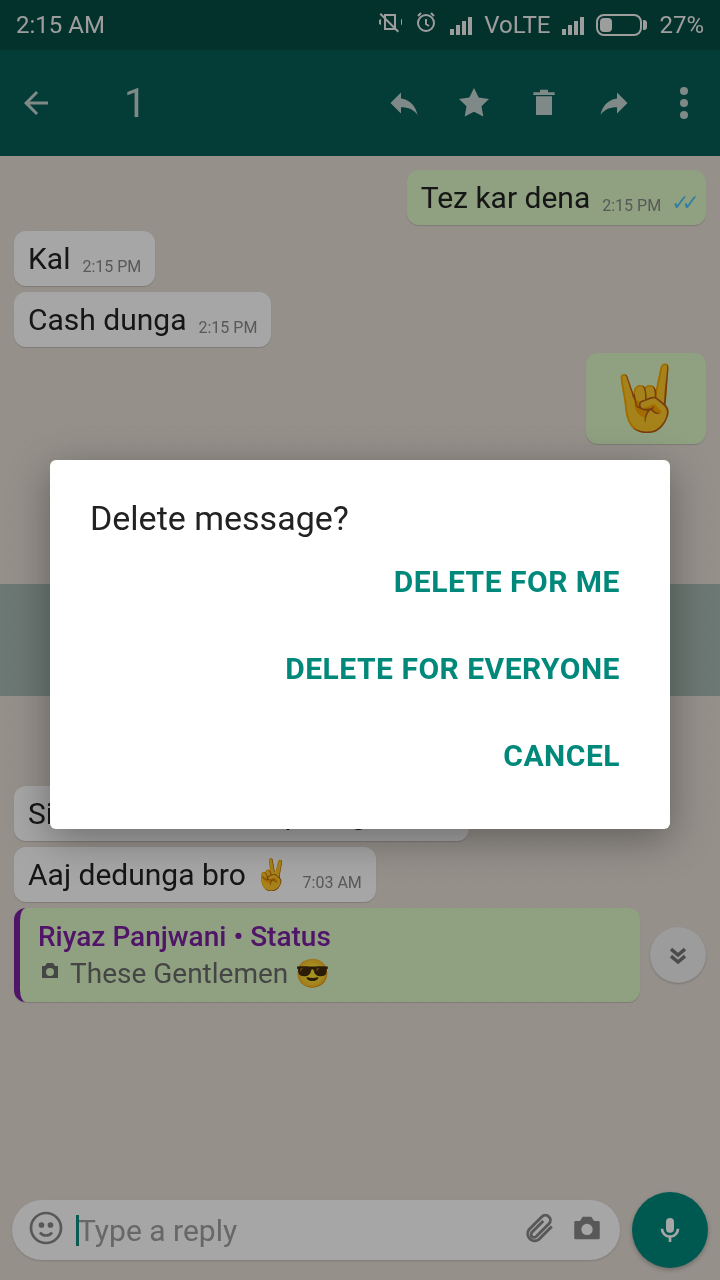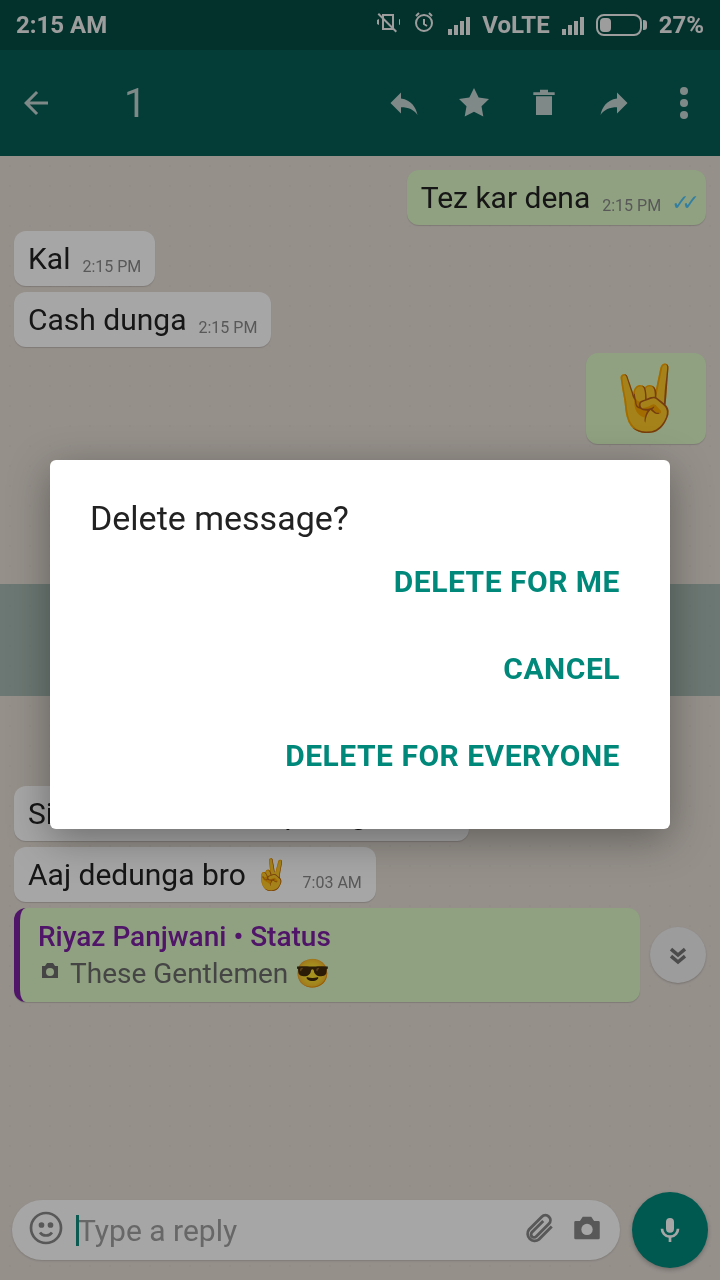--- a/index.html
+++ b/index.html
@@ -7,21 +7,21 @@
 body { position: relative; background: #e5ddd5; }
 
 .statusbar {
   height: 50px;
   background: #054d44;
   color: #f2f2f2;
   display: flex;
   align-items: center;
   padding: 0 16px;
   font-size: 24px;
-  font-weight: 700;
+  font-weight: 400;
 }
 .statusbar .spacer { flex: 1; }
 .statusbar .right { display: flex; align-items: center; gap: 12px; }
 .statusbar .sig { display: inline-flex; align-items: flex-end; gap: 2px; height: 20px; }
 .statusbar .sig span { width: 4px; background: #f2f2f2; }
 .statusbar .sig span:nth-child(1){height:6px}
 .statusbar .sig span:nth-child(2){height:10px}
 .statusbar .sig span:nth-child(3){height:14px}
 .statusbar .sig span:nth-child(4){height:18px}
 .battery { display: inline-flex; align-items: center; }
@@ -346,15 +346,15 @@
     <svg width="32" height="32" viewBox="0 0 24 24" fill="#fff">
         <path d="M12 14a3 3 0 003-3V6a3 3 0 00-6 0v5a3 3 0 003 3zm5-3a5 5 0 01-10 0H5a7 7 0 006 6.9V21h2v-3.1A7 7 0 0019 11z"></path>
       </svg>
   </div>
 </div>
 
 <div class="overlay"></div>
 <div class="dialog">
   <div class="title">Delete message?</div>
   <div class="btn">DELETE FOR ME</div>
+  <div class="btn">DELETE FOR EVERYONE</div>
   <div class="btn">CANCEL</div>
-  <div class="btn">DELETE FOR EVERYONE</div>
 </div>
 
 </body></html>

